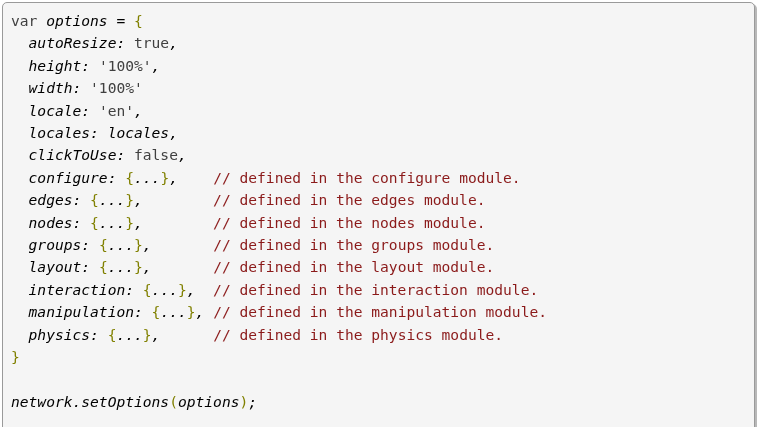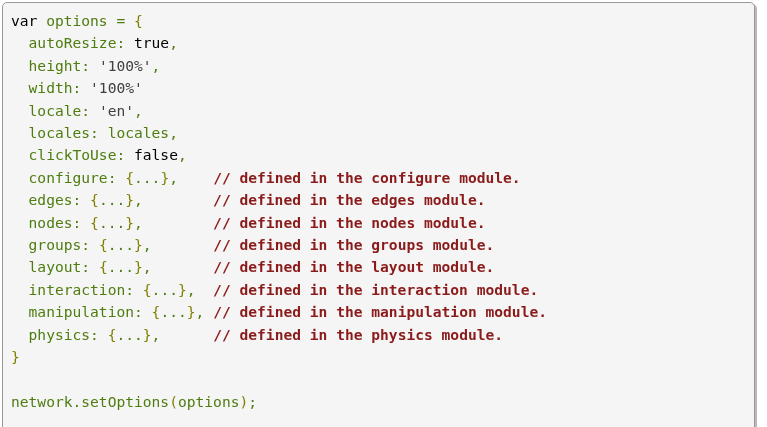--- a/index.html
+++ b/index.html
@@ -44,24 +44,24 @@
 
   .code-line {
     white-space: pre;
     min-height: 22.4px;
   }
   .code-line.blank {
     height: 22.4px;
   }
 
   
-  .tok-kw      { color: #000000; }   
+  .tok-kw      { color: #404040; }   
   .tok-str     { color: #404040; }   
-  .tok-com     { color: #8b1a1a; font-weight: bold; }   
+  .tok-com     { color: #8b1a1a; }   
   .tok-brace   { color: #808000; }   
-  .tok-plain   { color: #4d7c0f; }   
+  .tok-plain   { color: #000000; font-style: italic; }   
 </style>
 </head>
 <body>
 
 <div class="code-block">
   <pre class="code-pre"><code id="code-root"><div class="code-line"><span class="tok-kw">var</span><span class="tok-plain"> options = </span><span class="tok-brace">{</span></div><div class="code-line"><span class="tok-plain">  autoResize: </span><span class="tok-kw">true</span><span class="tok-plain">,</span></div><div class="code-line"><span class="tok-plain">  height: </span><span class="tok-str">'100%'</span><span class="tok-plain">,</span></div><div class="code-line"><span class="tok-plain">  width: </span><span class="tok-str">'100%'</span></div><div class="code-line"><span class="tok-plain">  locale: </span><span class="tok-str">'en'</span><span class="tok-plain">,</span></div><div class="code-line"><span class="tok-plain">  locales: locales,</span></div><div class="code-line"><span class="tok-plain">  clickToUse: </span><span class="tok-kw">false</span><span class="tok-plain">,</span></div><div class="code-line"><span class="tok-plain">  configure: </span><span class="tok-brace">{</span><span class="tok-plain">...</span><span class="tok-brace">}</span><span class="tok-plain">,    </span><span class="tok-com">// defined in the configure module.</span></div><div class="code-line"><span class="tok-plain">  edges: </span><span class="tok-brace">{</span><span class="tok-plain">...</span><span class="tok-brace">}</span><span class="tok-plain">,        </span><span class="tok-com">// defined in the edges module.</span></div><div class="code-line"><span class="tok-plain">  nodes: </span><span class="tok-brace">{</span><span class="tok-plain">...</span><span class="tok-brace">}</span><span class="tok-plain">,        </span><span class="tok-com">// defined in the nodes module.</span></div><div class="code-line"><span class="tok-plain">  groups: </span><span class="tok-brace">{</span><span class="tok-plain">...</span><span class="tok-brace">}</span><span class="tok-plain">,       </span><span class="tok-com">// defined in the groups module.</span></div><div class="code-line"><span class="tok-plain">  layout: </span><span class="tok-brace">{</span><span class="tok-plain">...</span><span class="tok-brace">}</span><span class="tok-plain">,       </span><span class="tok-com">// defined in the layout module.</span></div><div class="code-line"><span class="tok-plain">  interaction: </span><span class="tok-brace">{</span><span class="tok-plain">...</span><span class="tok-brace">}</span><span class="tok-plain">,  </span><span class="tok-com">// defined in the interaction module.</span></div><div class="code-line"><span class="tok-plain">  manipulation: </span><span class="tok-brace">{</span><span class="tok-plain">...</span><span class="tok-brace">}</span><span class="tok-plain">, </span><span class="tok-com">// defined in the manipulation module.</span></div><div class="code-line"><span class="tok-plain">  physics: </span><span class="tok-brace">{</span><span class="tok-plain">...</span><span class="tok-brace">}</span><span class="tok-plain">,      </span><span class="tok-com">// defined in the physics module.</span></div><div class="code-line"><span class="tok-brace">}</span></div><div class="code-line blank">&nbsp;</div><div class="code-line"><span class="tok-plain">network.setOptions</span><span class="tok-brace">(</span><span class="tok-plain">options</span><span class="tok-brace">)</span><span class="tok-plain">;</span></div></code></pre>
 </div>
 
 </body></html>

